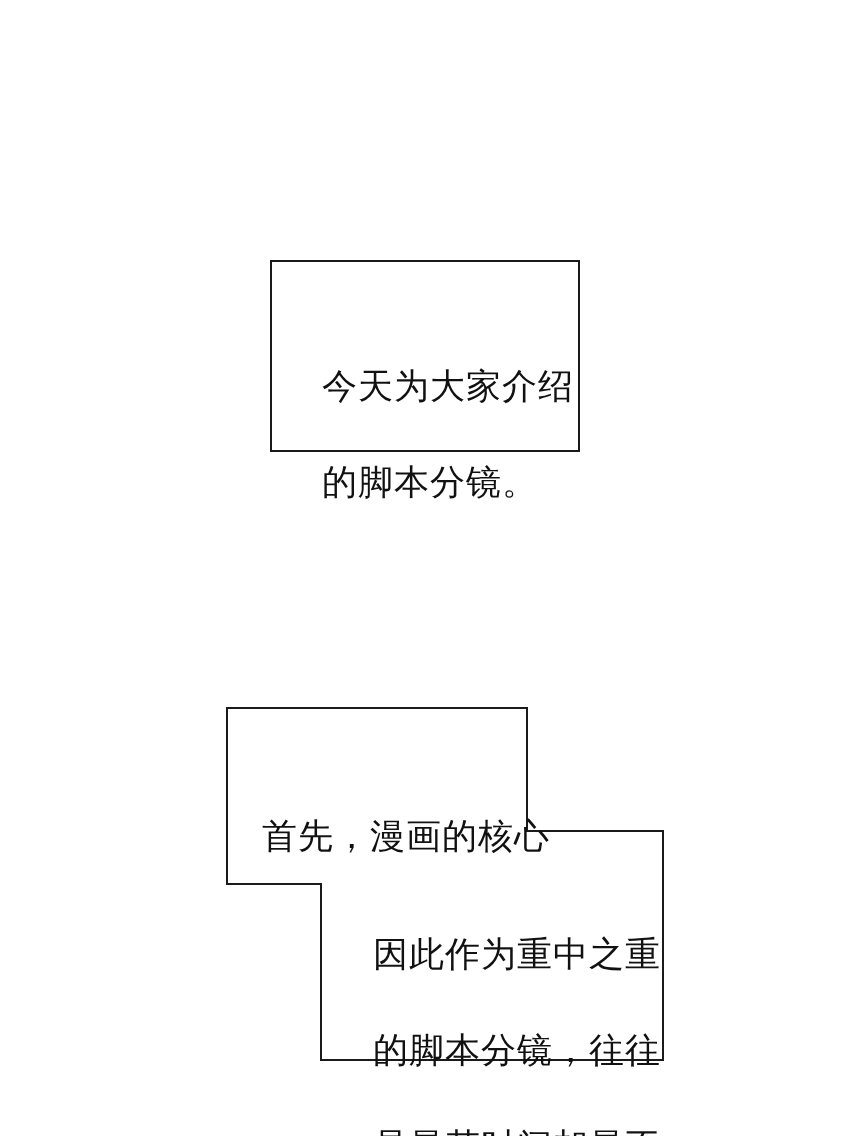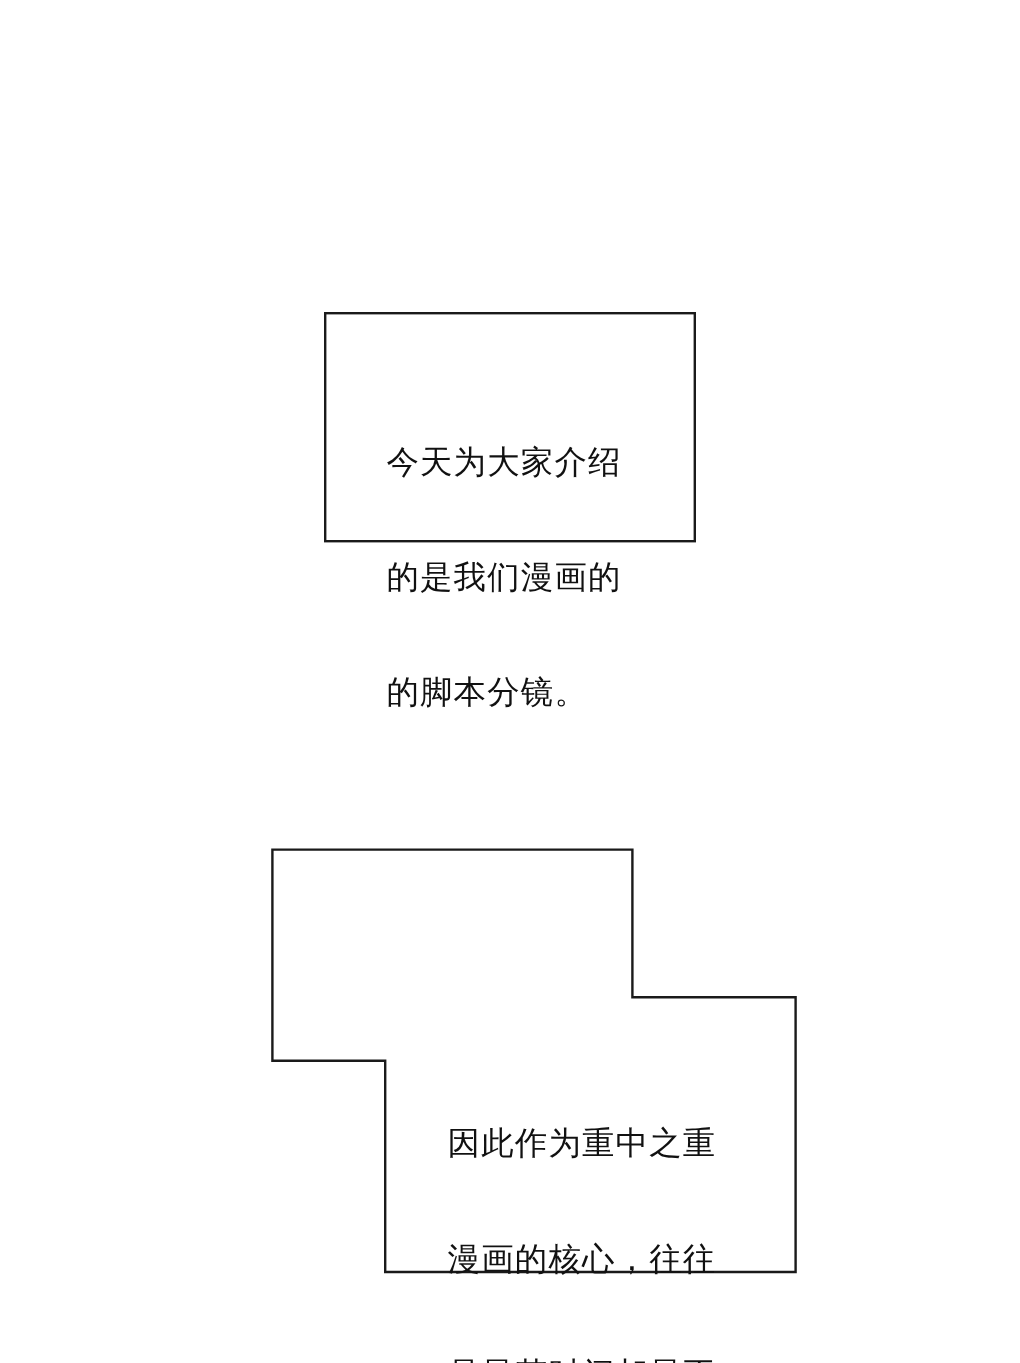--- a/index.html
+++ b/index.html
@@ -1,40 +1,40 @@
 <!DOCTYPE html>
 <html><head>
 <meta charset="utf-8">
 <style>
   html, body { margin:0; padding:0; background:#ffffff; }
   body { width:850px; height:1136px; position:relative; overflow:hidden;
          font-family: "DejaVu Sans", "Liberation Sans", sans-serif; color:#111; }
   .box1 { position:absolute; left:270px; top:260px; width:306px; height:188px;
           border:2px solid #1a1a1a; background:#fff; box-sizing:content-box; }
-  .text { position:absolute; font-size:27px; line-height:32px; letter-spacing:1px; white-space:pre; color:#111; }
+  .text { position:absolute; font-size:35px; line-height:32px; letter-spacing:1px; white-space:pre; color:#111; }
   .t1 { left:322px; top:306px; }
   .t2 { left:262px; top:756px; }
   .t3 { left:373px; top:874px; }
   svg.shape { position:absolute; left:0; top:0; }
 </style>
 </head>
 <body>
 
 <div class="box1"></div>
 <div class="text t1">
   <div>今天为大家介绍</div>
-  <div>的是我们漫画的</div>
   <div>的脚本分镜。</div>
 </div>
 
 <svg class="shape" width="850" height="1136">
   <polygon points="227,708 527,708 527,831 663,831 663,1060 321,1060 321,884 227,884" fill="#ffffff" stroke="#1a1a1a" stroke-width="2"></polygon>
 </svg>
 
 <div class="text t2">
+  <div>首先，漫画的核心</div>
 </div>
 
 <div class="text t3">
   <div>因此作为重中之重</div>
-  <div>漫画的核心，往往</div>
+  <div>的脚本分镜，往往</div>
   <div>是最花时间却最不</div>
   
 </div>
 
 </body></html>

